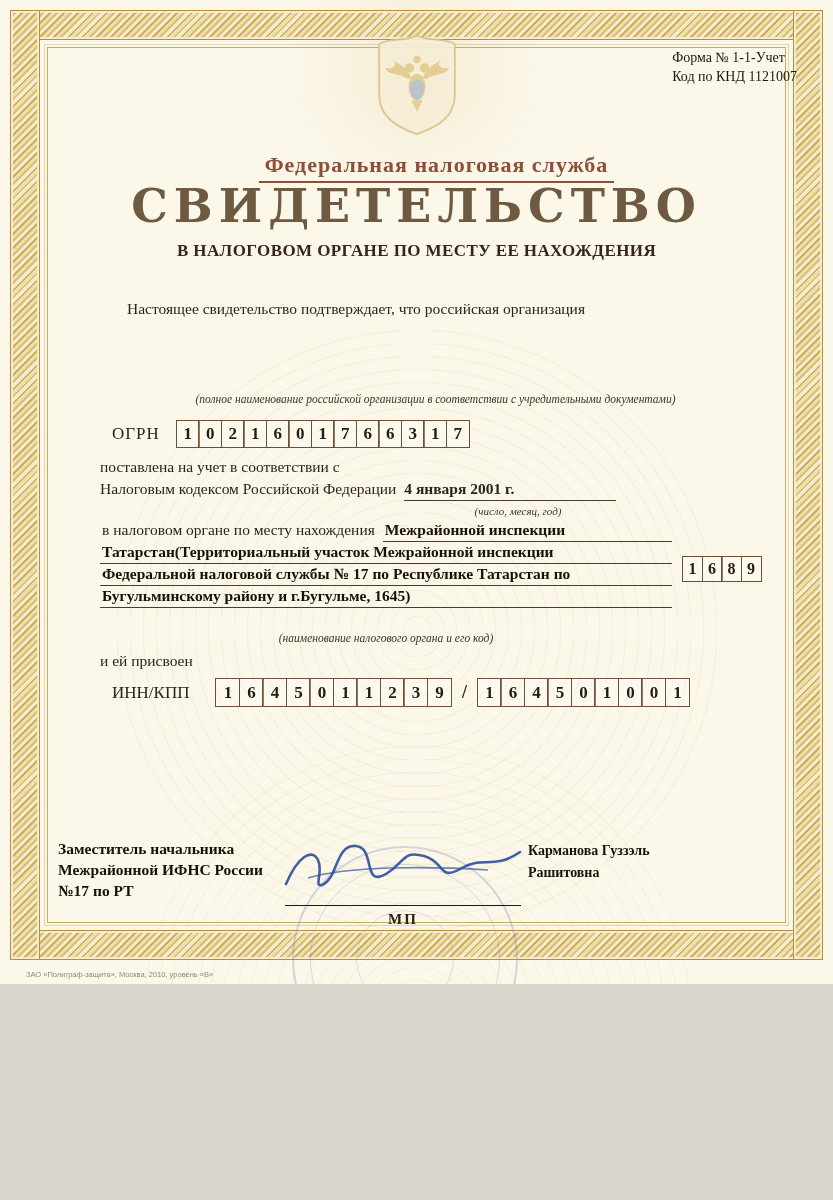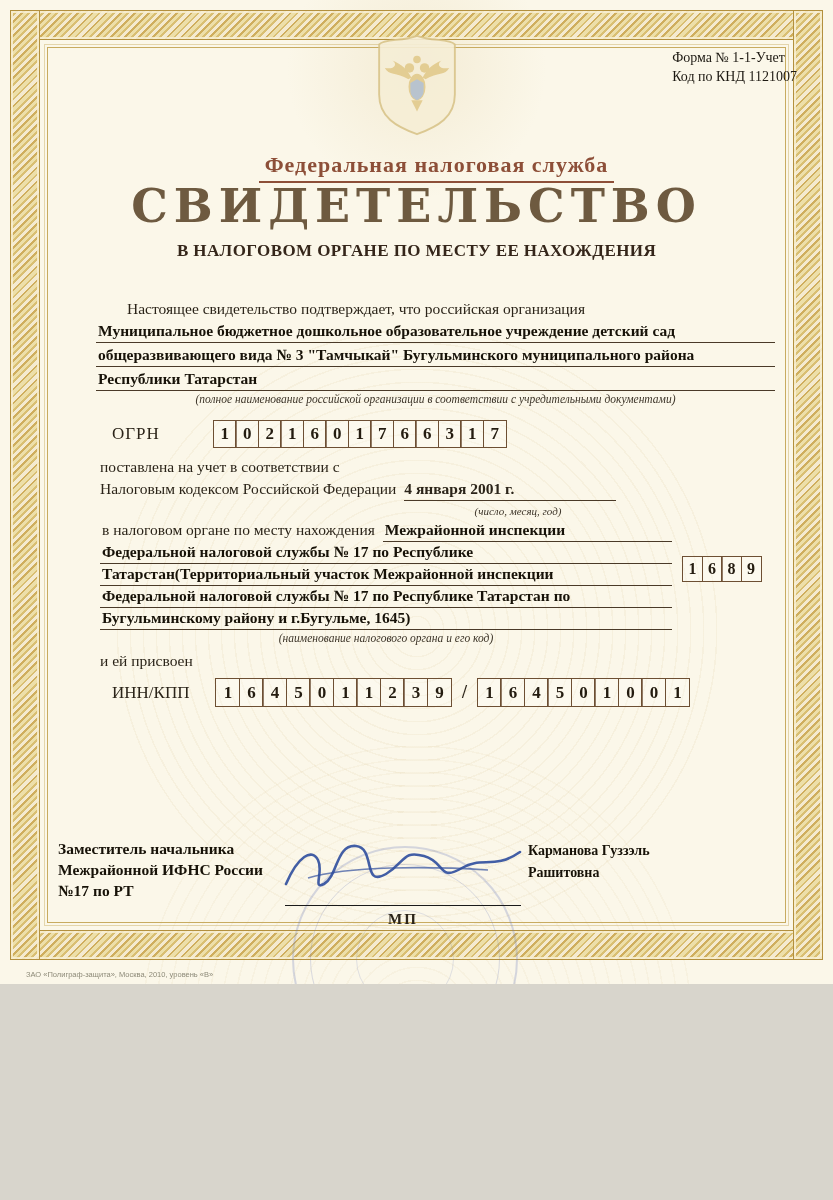--- a/index.html
+++ b/index.html
@@ -46,21 +46,21 @@
     font-style:italic; font-size:11.5px; color:#3c3428; }
 
   .digits-row { display:flex; align-items:center; }
   .cells { display:flex; }
   .cell { width:24px; height:28px; border:1.5px solid #6d4f33; margin-left:-1.5px;
     display:flex; align-items:center; justify-content:center;
     font-weight:bold; font-size:17px; color:#241c10; background:rgba(255,255,255,.25); }
   .cell:first-child { margin-left:0; }
 
   .ogrn-row { position:absolute; top:420px; left:112px; }
-  .ogrn-row .label { font-size:17px; margin-right:53px; letter-spacing:1px; }
+  .ogrn-row .label { font-size:17px; margin-right:16px; letter-spacing:1px; }
 
   .registered { position:absolute; top:458px; left:100px; font-size:15.5px; }
   .code-line { position:absolute; top:480px; left:100px; font-size:15.5px; }
   .date-value { display:inline-block; min-width:212px; text-align:left; font-weight:bold;
     border-bottom:1px solid #4a3a28; margin-left:8px; padding-bottom:2px; }
   .date-caption { position:absolute; top:505px; left:412px; width:212px; text-align:center;
     font-style:italic; font-size:11px; color:#3c3428; }
 
   .authority-block { position:absolute; top:520px; left:100px; width:572px; font-size:15.5px; }
   .auth-line { font-weight:bold; border-bottom:1px solid #4a3a28; line-height:18px;
@@ -145,25 +145,20 @@
   <div class="agency">
     <span>Федеральная налоговая служба</span>
   </div>
   <div class="main-title">СВИДЕТЕЛЬСТВО</div>
   <div class="subtitle">
     <div>В НАЛОГОВОМ ОРГАНЕ ПО МЕСТУ ЕЕ НАХОЖДЕНИЯ</div>
   </div>
 
   <div class="intro">Настоящее свидетельство подтверждает, что российская организация</div>
 
-  <div class="org-block">
-    <div class="org-line">Муниципальное бюджетное дошкольное образовательное учреждение детский сад</div>
-    <div class="org-line">общеразвивающего вида № 3 "Тамчыкай" Бугульминского муниципального района</div>
-    <div class="org-line">Республики Татарстан</div>
-  </div>
   <div class="org-caption">(полное наименование российской организации в соответствии с учредительными документами)</div>
 
   <div class="ogrn-row digits-row">
     <span class="label">ОГРН</span>
     <span class="cells">
         <span class="cell">1</span>
         <span class="cell">0</span>
         <span class="cell">2</span>
         <span class="cell">1</span>
         <span class="cell">6</span>
@@ -182,21 +177,20 @@
   <div class="code-line">
     <span>Налоговым кодексом Российской Федерации</span><span class="date-value">4 января 2001 г.</span>
   </div>
   <div class="date-caption">(число, месяц, год)</div>
 
   <div class="authority-block">
     <div class="auth-line first">
       <span class="auth-prefix">в налоговом органе по месту нахождения</span>
       <span class="auth-fill">Межрайонной инспекции</span>
     </div>
-    <div class="auth-line">Федеральной налоговой службы № 17 по Республике</div>
     <div class="auth-line">Татарстан(Территориальный участок Межрайонной инспекции</div>
     <div class="auth-line">Федеральной налоговой службы № 17 по Республике Татарстан по</div>
     <div class="auth-line">Бугульминскому району и г.Бугульме, 1645)</div>
   </div>
   <div class="authority-code cells">
       <span class="cell">1</span>
       <span class="cell">6</span>
       <span class="cell">8</span>
       <span class="cell">9</span>
     </div>

